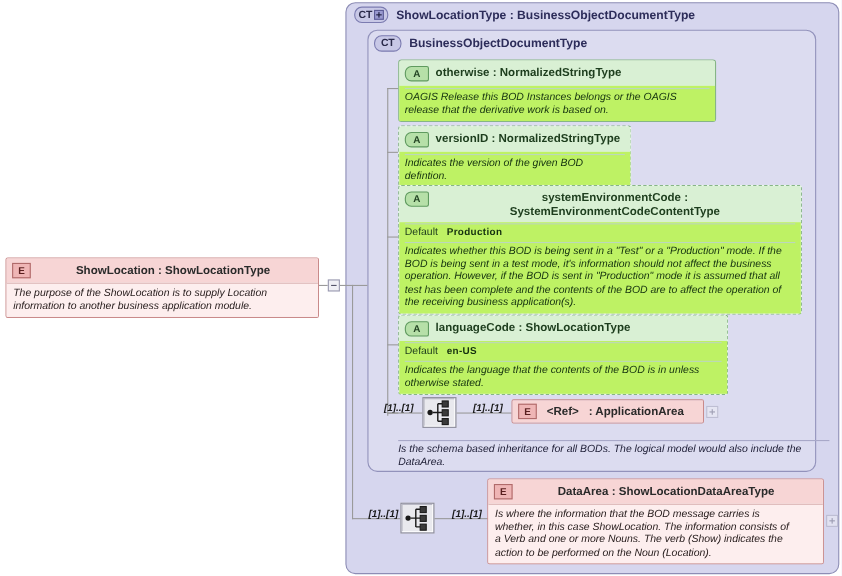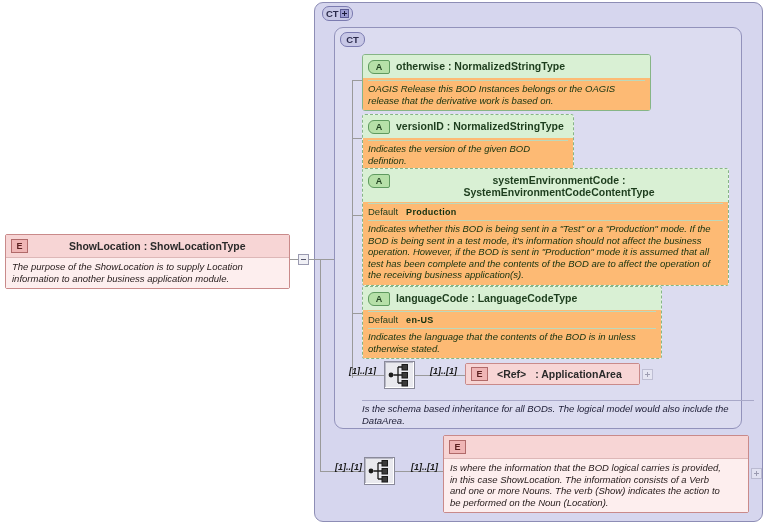--- a/index.html
+++ b/index.html
@@ -109,21 +109,21 @@
     color: #234423;
   }
   .attr-name {
     font-size: 10.5px;
     font-weight: bold;
     color: #1d3d1d;
     line-height: 12px;
     padding-top: 1px;
   }
   .attr-body {
-    background: #fdba74;
+    background: #bef264;
     padding: 2px 5px 4px 5px;
   }
   .attr-default {
     display: flex;
     gap: 8px;
     align-items: baseline;
     border-top: 1px solid #bcd8bc;
     padding: 2px 0 3px 0;
     margin-top: -1px;
   }
@@ -257,28 +257,30 @@
 
 <div id="canvas">
 
   <div class="ct-panel" style="left:314px; top:2px; width:449px; height:520px;"></div>
 
   <div class="ct-header" style="left:322px; top:6px;">
     <span class="ct-badge">
       <span>CT</span>
       <span class="plus"></span>
     </span>
+    <span class="ct-title">ShowLocationType : BusinessObjectDocumentType</span>
   </div>
 
   <div class="ct-panel-inner" style="left:334px; top:27px; width:408px; height:402px;"></div>
 
   <div class="ct-header" style="left:340px; top:32px;">
     <span class="ct-badge">
       <span>CT</span>
     </span>
+    <span class="ct-title">BusinessObjectDocumentType</span>
   </div>
 
   <div class="el-box" style="left:5px; top:234px; width:285px;">
     <div class="el-head">
       <span class="e-badge">E</span>
       <span class="el-name">ShowLocation : ShowLocationType</span>
     </div>
     <div class="el-body">
       <div class="el-doc">The purpose of the ShowLocation is to supply Location information to another business application module.</div>
     </div>
@@ -326,21 +328,21 @@
         <span class="dlabel">Default</span>
         <span class="dval">Production</span>
       </div>
       <div class="attr-doc">Indicates whether this BOD is being sent in a "Test" or a "Production" mode. If the BOD is being sent in a test mode, it's information should not affect the business operation. However, if the BOD is sent in "Production" mode it is assumed that all test has been complete and the contents of the BOD are to affect the operation of the receiving business application(s).</div>
     </div>
   </div>
 
   <div class="attr-box optional" style="left:362px; top:286px; width:300px;">
     <div class="attr-head">
       <span class="a-badge">A</span>
-      <span class="attr-name">languageCode : LanguageCodeType</span>
+      <span class="attr-name">languageCode : ShowLocationType</span>
     </div>
     <div class="attr-body">
       <div class="attr-default">
         <span class="dlabel">Default</span>
         <span class="dval">en-US</span>
       </div>
       <div class="attr-doc">Indicates the language that the contents of the BOD is in unless otherwise stated.</div>
     </div>
   </div>
 
@@ -385,20 +387,21 @@
       <rect x="17" y="18.5" width="5.5" height="5.5" fill="#3a3a3a" stroke="#1a1a1a" stroke-width="1"></rect>
     </svg>
   </div>
 
   <div class="hline" style="left:395px; top:471px; width:50px;"></div>
   <div class="card" style="left:411px; top:462px;">[1]..[1]</div>
 
   <div class="el-box" style="left:443px; top:435px; width:306px;">
     <div class="el-head">
       <span class="e-badge">E</span>
+      <span class="el-name">DataArea : ShowLocationDataAreaType</span>
     </div>
     <div class="el-body">
-      <div class="el-doc">Is where the information that the BOD logical carries is provided, in this case ShowLocation. The information consists of a Verb and one or more Nouns. The verb (Show) indicates the action to be performed on the Noun (Location).</div>
+      <div class="el-doc">Is where the information that the BOD message carries is whether, in this case ShowLocation. The information consists of a Verb and one or more Nouns. The verb (Show) indicates the action to be performed on the Noun (Location).</div>
     </div>
   </div>
   <div class="toggle plus faint" style="left:751px; top:468px;"></div>
 
 </div>
 
 </body></html>

